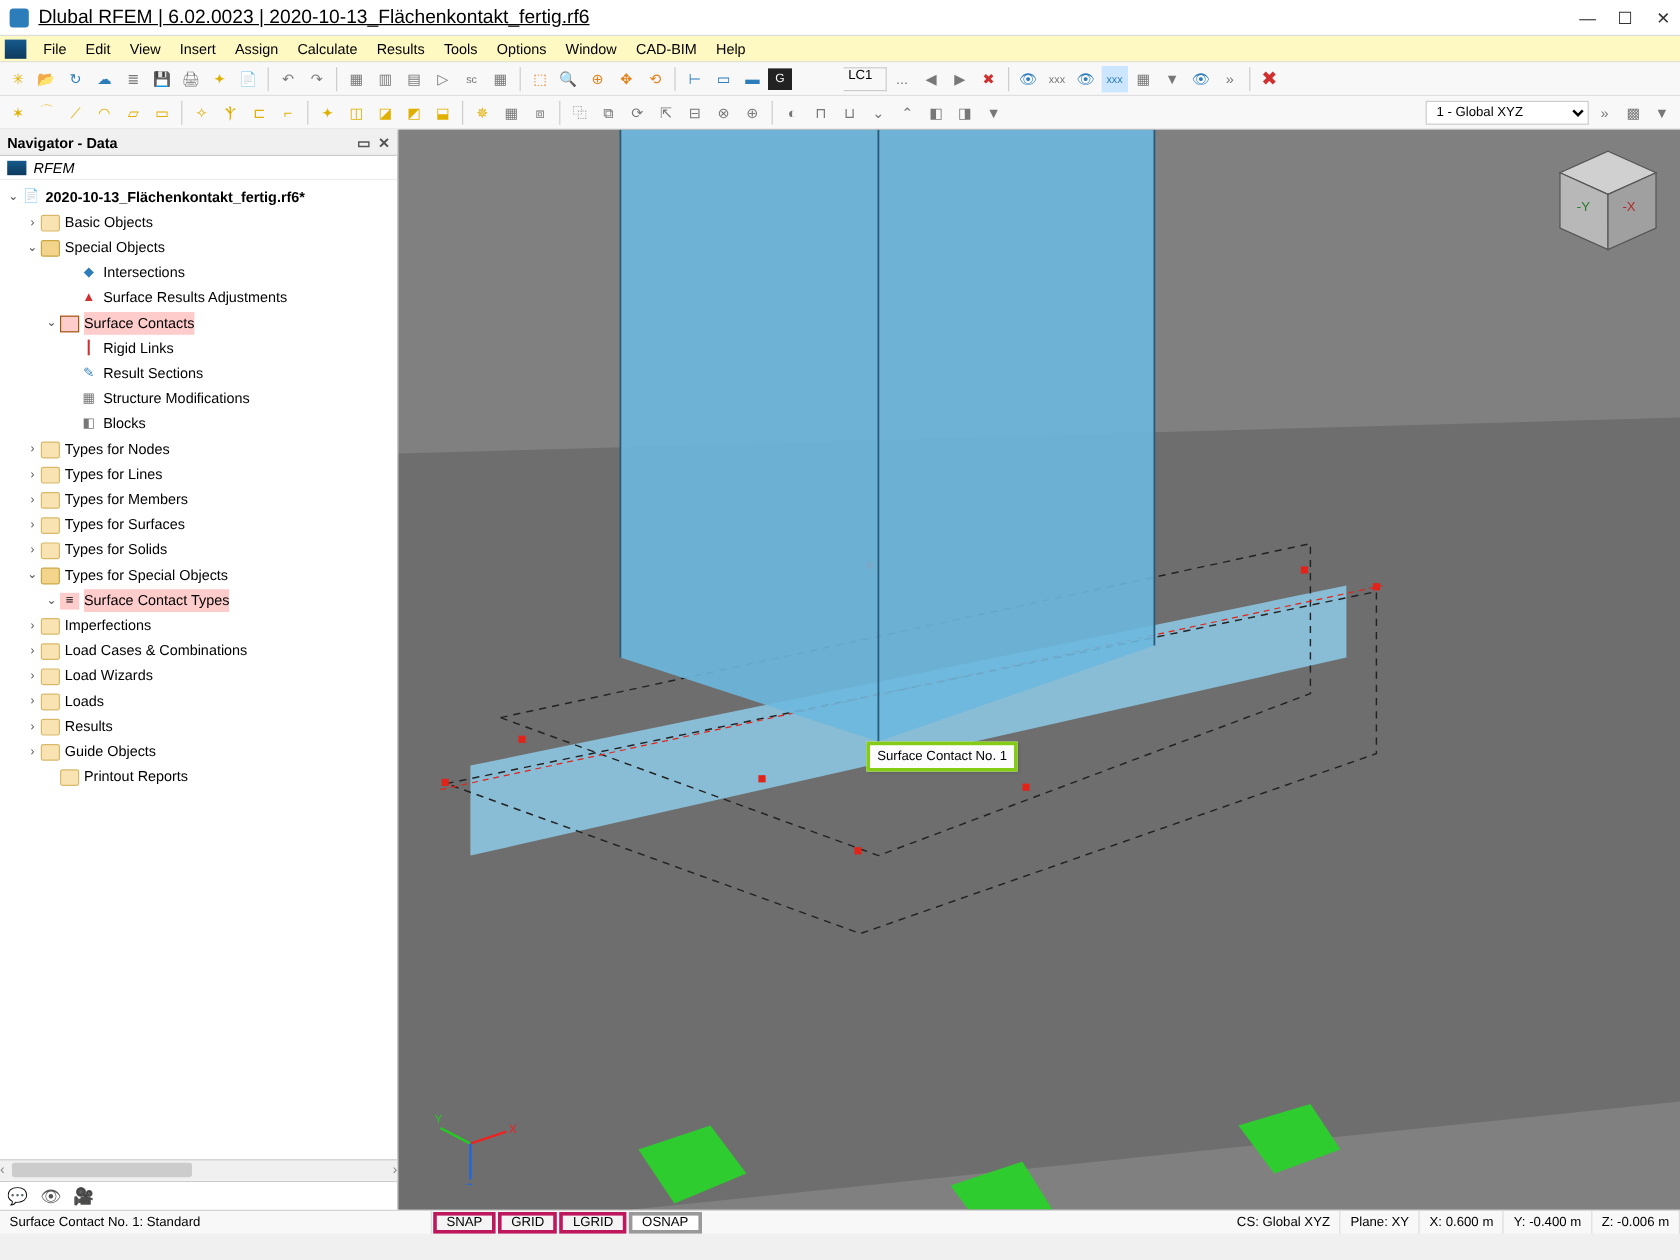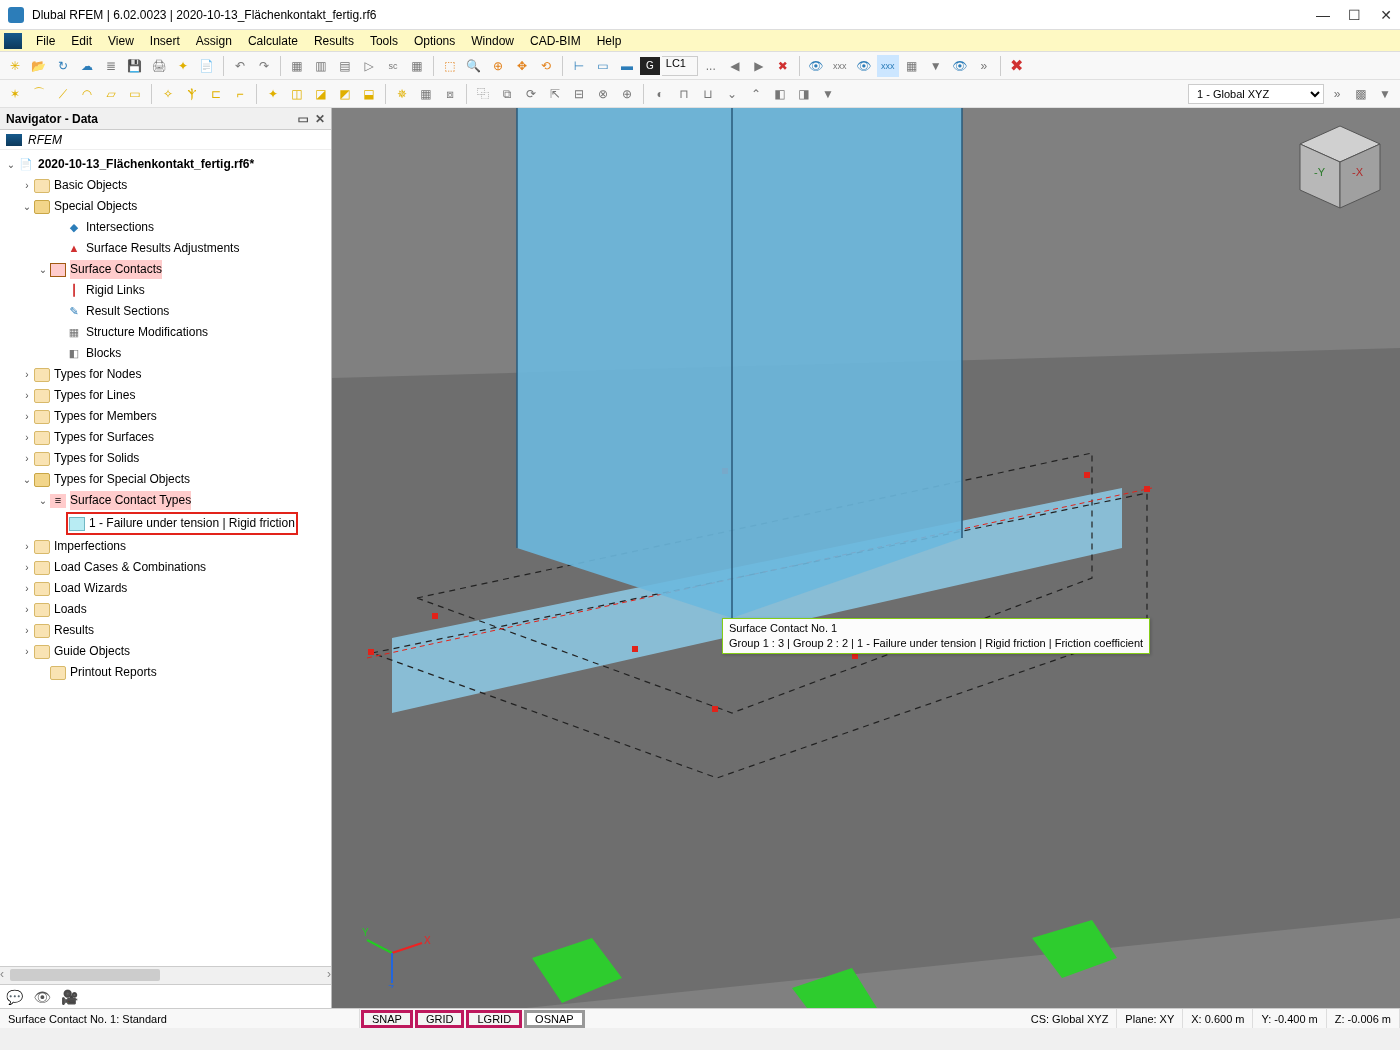--- a/index.html
+++ b/index.html
@@ -1,28 +1,28 @@
 <!DOCTYPE html>
 <html><head>
 <meta charset="utf-8">
 <style>
   * { box-sizing: border-box; margin: 0; padding: 0; }
   body { font-family: "Segoe UI", Tahoma, sans-serif; font-size: 12px; background: #f0f0f0; overflow: hidden; width:1400px; height:1050px; }
   .titlebar { height: 30px; background: #fff; display: flex; align-items: center; padding: 0 8px; border-bottom: 1px solid #ddd; }
   .titlebar .icon { width:16px; height:16px; background:#2c7db9; border-radius:3px; margin-right:8px;}
-  .titlebar .title { flex:1; font-size:12px;}
+  .titlebar .title { flex:1; font-size:16px;text-decoration:underline;}
   .titlebar .winbtns { display:flex; gap:20px; align-items:center;}
   .titlebar .winbtns span { width:12px; text-align:center; font-size:14px; color:#333; cursor:default;}
   .menubar { height: 22px; background:#fef9c3; display:flex; align-items:center; padding:0 4px; border-bottom:1px solid #ddd;}
   .menubar .logo { width:18px; height:16px; background:linear-gradient(#165a8c,#0d3a5c); margin-right:6px;}
   .menubar .mitem { padding:2px 8px; cursor:default;}
   .toolbar { height: 28px; background:#f8f8f8; display:flex; align-items:center; padding:2px 4px; gap:2px; border-bottom:1px solid #e0e0e0;}
   .tbtn { width:22px; height:22px; display:flex; align-items:center; justify-content:center; border:1px solid transparent; cursor:default; font-size:12px;}
   .tsep { width:1px; height:20px; background:#ccc; margin:0 3px;}
-  .tinput { height:20px; font-size:11px; padding:0 4px; border:1px solid #ccc;}
+  .tinput { height:20px; font-size:11px; padding:0 4px; border:1px solid #ccc;margin-left:41px;}
   .workspace { display:flex; height: calc(1050px - 30px - 22px - 28px - 28px - 22px - 20px); }
   .panel { width: 332px; border-right:1px solid #bbb; background:#fff; display:flex; flex-direction:column;}
   .panel-header { height:22px; background:#f0f0f0; border-bottom:1px solid #ccc; display:flex; align-items:center; padding:0 6px; font-weight:bold;}
   .panel-header .phbtns { margin-left:auto; display:flex; gap:6px;}
   .panel-header .phbtns span { cursor:default; color:#555;}
   .panel-sub { height:20px; display:flex; align-items:center; padding:0 6px; gap:6px; border-bottom:1px solid #eee;font-style:italic;}
   .panel-sub .logo { width:16px; height:12px; background:linear-gradient(#165a8c,#0d3a5c);}
   .tree { flex:1; overflow:auto; padding:4px 0;}
   .node { display:flex; align-items:center; padding:1px 4px; white-space:nowrap; cursor:default; line-height:19px;}
   .node .twisty { width:14px; text-align:center; color:#555; font-size:10px;}
@@ -35,21 +35,21 @@
   .hl-pink { background:#ffcccc;}
   .hl-blue { background:#cce6ff;}
   .redbox { border:2px solid #e2231a; padding:0 1px;}
   .ind0{padding-left:4px}.ind1{padding-left:20px}.ind2{padding-left:36px}.ind3{padding-left:52px}
   .panel-scroll { height:18px; background:#f0f0f0; border-top:1px solid #ccc; position:relative;}
   .panel-scroll .thumb { position:absolute; left:10px; width:150px; top:2px; height:12px; background:#ccc; border-radius:2px;}
   .panel-footer { height:24px; border-top:1px solid #ccc; display:flex; align-items:center; gap:10px; padding:0 6px;}
   .panel-footer span { font-size:14px; color:#555;}
   .viewport { flex:1; position:relative; background:#808080; overflow:hidden;}
   .vp-svg { position:absolute; inset:0;}
-  .tooltip { position:absolute; background:#fcfcfc; border:1px solid #84cc16; padding:2px 6px; font-size:11px; line-height:15px; box-shadow:1px 1px 3px rgba(0,0,0,.2);}
+  .tooltip { position:absolute; background:#fcfcfc; border:3px solid #84cc16; padding:2px 6px; font-size:11px; line-height:15px; box-shadow:1px 1px 3px rgba(0,0,0,.2);}
   .cube { position:absolute; right:12px; top:12px; width:96px; height:96px;}
   .axis-gizmo { position:absolute; left:30px; bottom:20px;}
   .statusbar { height:20px; background:#f8f8f8; border-top:1px solid #ccc; display:flex; align-items:center; font-size:11px;}
   .statusbar .cell { padding:0 8px; border-right:1px solid #ddd; height:100%; display:flex; align-items:center;}
   .statusbar .snap { padding:0 8px; border:3px solid #be185d; margin:1px; background:#f4f4f4;}
   .statusbar .snap.active { background:#fff; border-color:#999;}
   .tb-yellow{color:#e0b000}.tb-blue{color:#2c7db9}.tb-red{color:#d03030}.tb-gray{color:#777}.tb-orange{color:#e2811a}
   .dark-chip{background:#222;color:#fff;padding:0 6px;height:18px;display:flex;align-items:center;font-size:10px;}
 </style>
 </head>
@@ -271,27 +271,20 @@
       <div class="node ind1">
           <span class="twisty">⌄</span>
           <span class="ticon folder-open"></span>
           <span>Types for Special Objects</span>
         </div>
       <div class="node ind2">
           <span class="twisty">⌄</span>
           <span class="ticon hl-pink">≡</span>
           <span class="hl-pink">Surface Contact Types</span>
         </div>
-      <div class="node ind3">
-          <span class="twisty"></span>
-          <span class="redbox" style="display:inline-flex;align-items:center;">
-            <span class="ticon swatch-cyan"></span>
-            <span>1 - Failure under tension | Rigid friction</span>
-          </span>
-        </div>
       <div class="node ind1">
           <span class="twisty">›</span>
           <span class="ticon folder"></span>
           <span>Imperfections</span>
         </div>
       <div class="node ind1">
           <span class="twisty">›</span>
           <span class="ticon folder"></span>
           <span>Load Cases &amp; Combinations</span>
         </div>
@@ -378,21 +371,20 @@
     <svg class="cube" viewBox="0 0 96 96">
       <polygon points="48,6 88,24 48,42 8,24" fill="#d0d0d0" stroke="#555"></polygon>
       <polygon points="8,24 48,42 48,88 8,70" fill="#b8b8b8" stroke="#555"></polygon>
       <polygon points="88,24 48,42 48,88 88,70" fill="#a0a0a0" stroke="#555"></polygon>
       <text x="22" y="56" fill="#2a7a2a" font-size="11">-Y</text>
       <text x="60" y="56" fill="#b02a2a" font-size="11">-X</text>
     </svg>
 
     <div class="tooltip" style="left:390px; top:510px;">
       <div>Surface Contact No. 1</div>
-      <div>Group 1 : 3 | Group 2 : 2 | 1 - Failure under tension | Rigid friction | Friction coefficient</div>
     </div>
   </div>
 </div>
 
 <div class="statusbar">
   <div class="cell" style="flex:0 0 360px">Surface Contact No. 1: Standard</div>
   <span class="snap">SNAP</span>
   <span class="snap">GRID</span>
   <span class="snap">LGRID</span>
   <span class="snap active">OSNAP</span>

